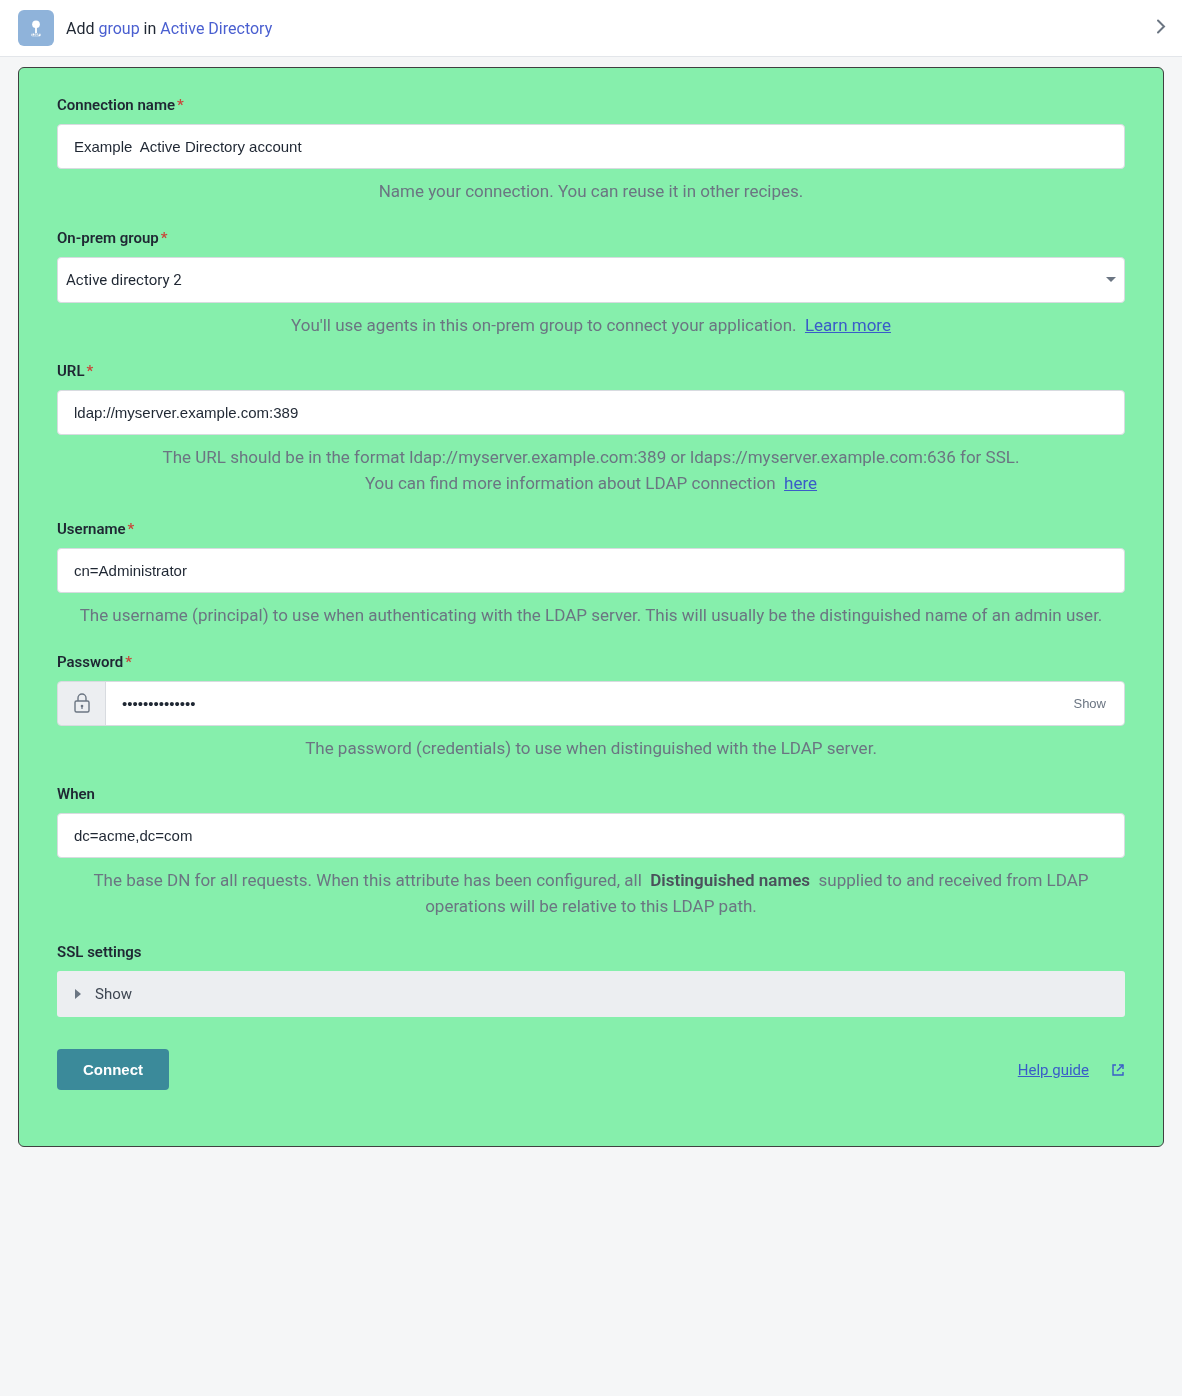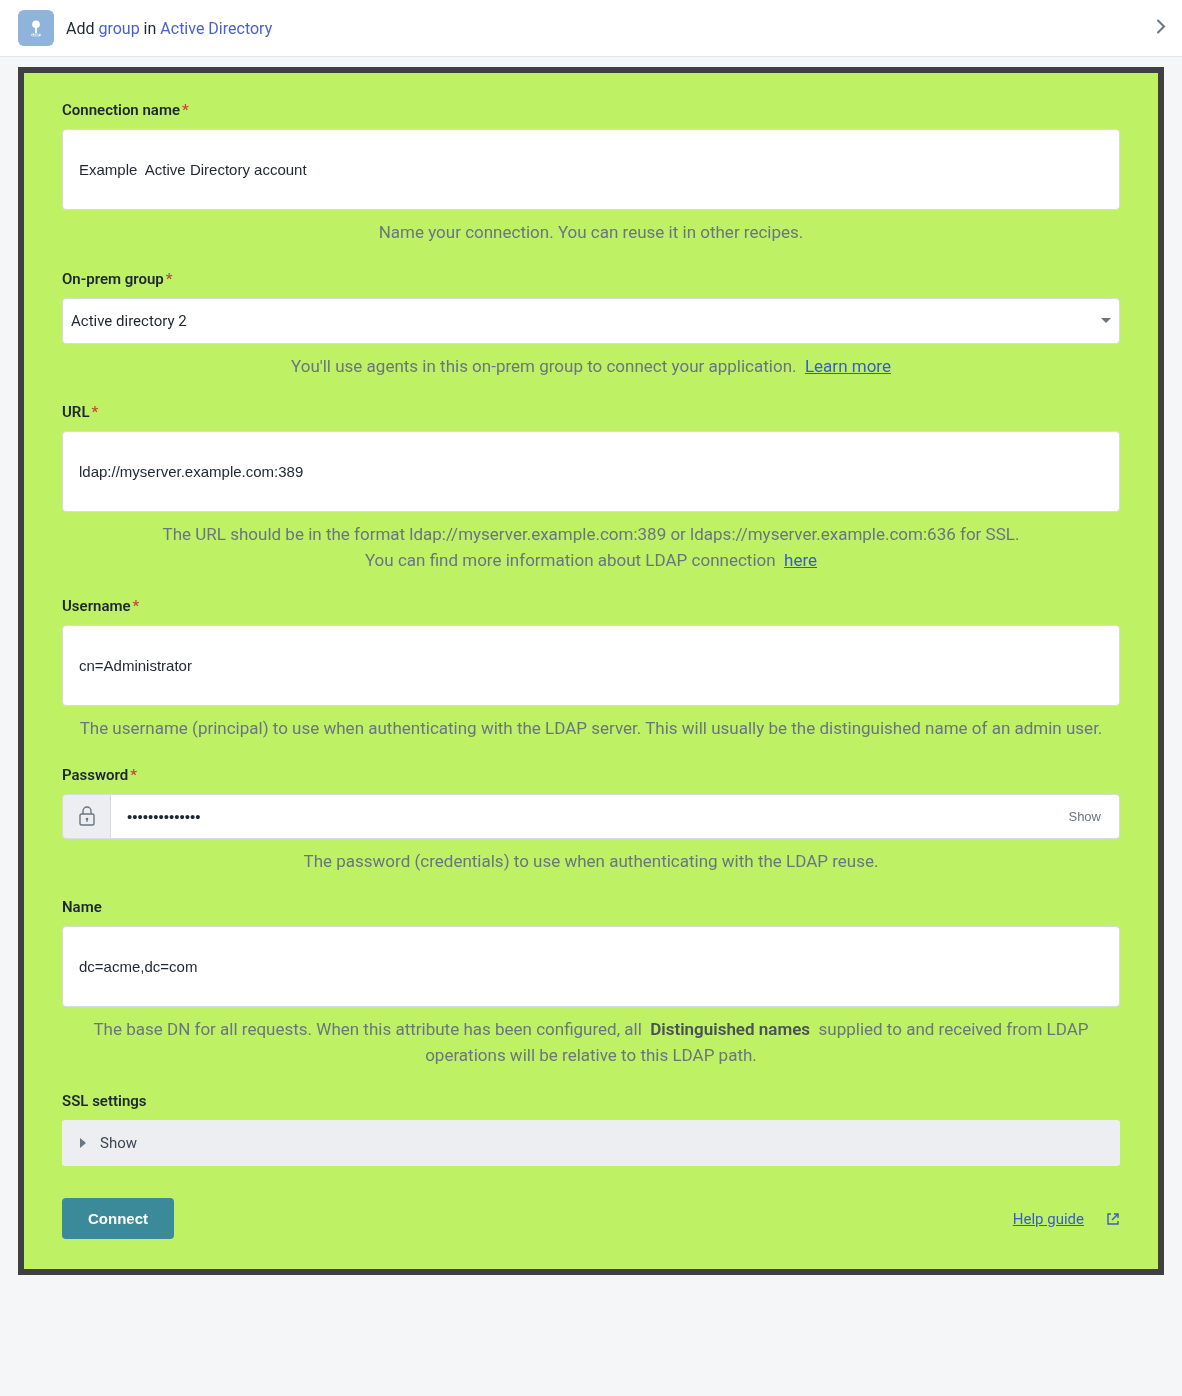--- a/index.html
+++ b/index.html
@@ -34,43 +34,43 @@
   .chevron-right {
     position: absolute;
     right: 16px;
     top: 50%;
     transform: translateY(-50%);
     color: #6b7582;
     font-size: 18px;
     cursor: pointer;
   }
   .card {
-    background: #bef264;
+    background: #86efac;
     margin: 10px 18px 18px 18px;
-    border-radius: 0;
-    border: 6px solid #404040;
+    border-radius: 6px;
+    border: 1px solid #404040;
     padding: 28px 38px 30px 38px;
     min-height: 1080px;
     position: relative;
   }
   .field-group { margin-top: 14px; margin-bottom: 24px; }
   .field-group:first-child { margin-top: 0; }
   .label {
     font-weight: 600;
     font-size: 15px;
     color: #1f2733;
     display: block;
     margin-bottom: 10px;
   }
   .required { color: #c9473b; margin-left: 2px; font-weight: 600; }
   .input {
     width: 100%;
     border: 1px solid #d8dbe0;
     border-radius: 4px;
-    padding: 31px 16px;
+    padding: 13px 16px;
     font-size: 15px;
     color: #1f2733;
     background: #fff;
   }
   .help {
     color: #6b7582;
     font-size: 17px;
     margin-top: 10px;
     line-height: 1.5;
     text-align: center;
@@ -256,26 +256,26 @@
         <svg viewBox="0 0 20 22" fill="none">
           <rect x="3" y="9" width="14" height="11" rx="1.5" stroke="#6b7582" stroke-width="1.4"></rect>
           <path d="M6 9 V6 a4 4 0 0 1 8 0 V9" stroke="#6b7582" stroke-width="1.4" fill="none"></path>
           <circle cx="10" cy="14" r="1.3" fill="#6b7582"></circle>
           <rect x="9.4" y="14" width="1.2" height="3" fill="#6b7582"></rect>
         </svg>
       </div>
       <input class="password-input" type="text" readonly="" value="••••••••••••••" style="">
       <button class="show-btn">Show</button>
     </div>
-    <div class="help">The password (credentials) to use when authenticating with the LDAP reuse.</div>
-  </div>
-
-  <div class="field-group">
-    <label class="label">
-      <span>Name</span>
+    <div class="help">The password (credentials) to use when distinguished with the LDAP server.</div>
+  </div>
+
+  <div class="field-group">
+    <label class="label">
+      <span>When</span>
     </label>
     <input class="input" type="text" value="dc=acme,dc=com" style="">
     <div class="help">
       <span>The base DN for all requests. When this attribute has been configured, all</span>
       <span>&nbsp;</span><b>Distinguished names</b><span>&nbsp;</span>
       <span>supplied to and received from LDAP operations will be relative to this LDAP path.</span>
     </div>
   </div>
 
   <div class="field-group" style="margin-bottom:24px;">

